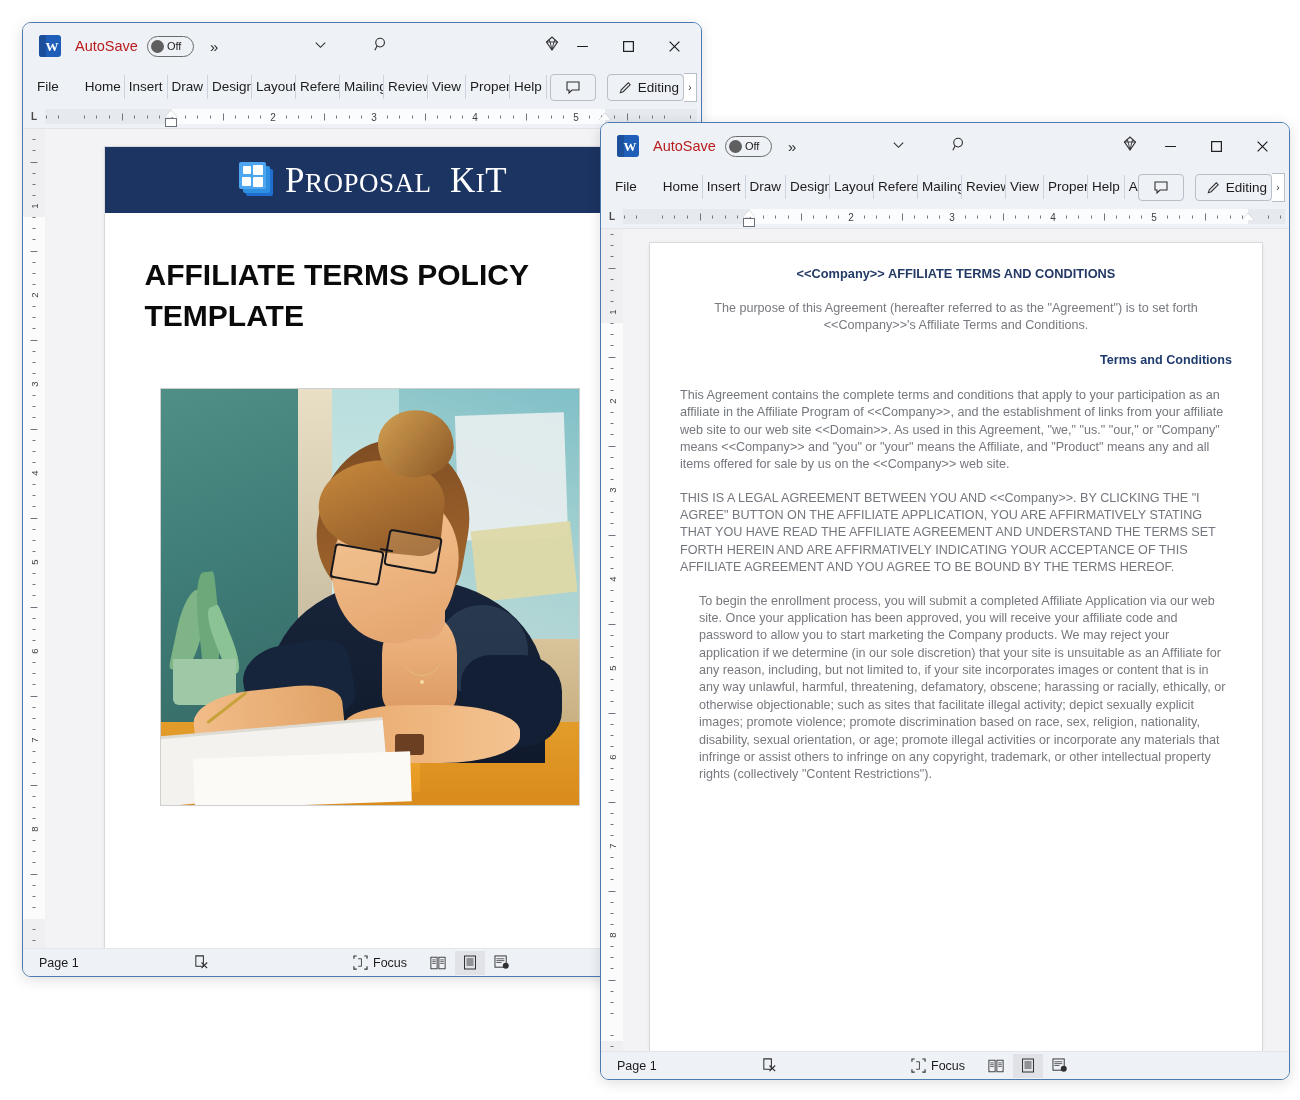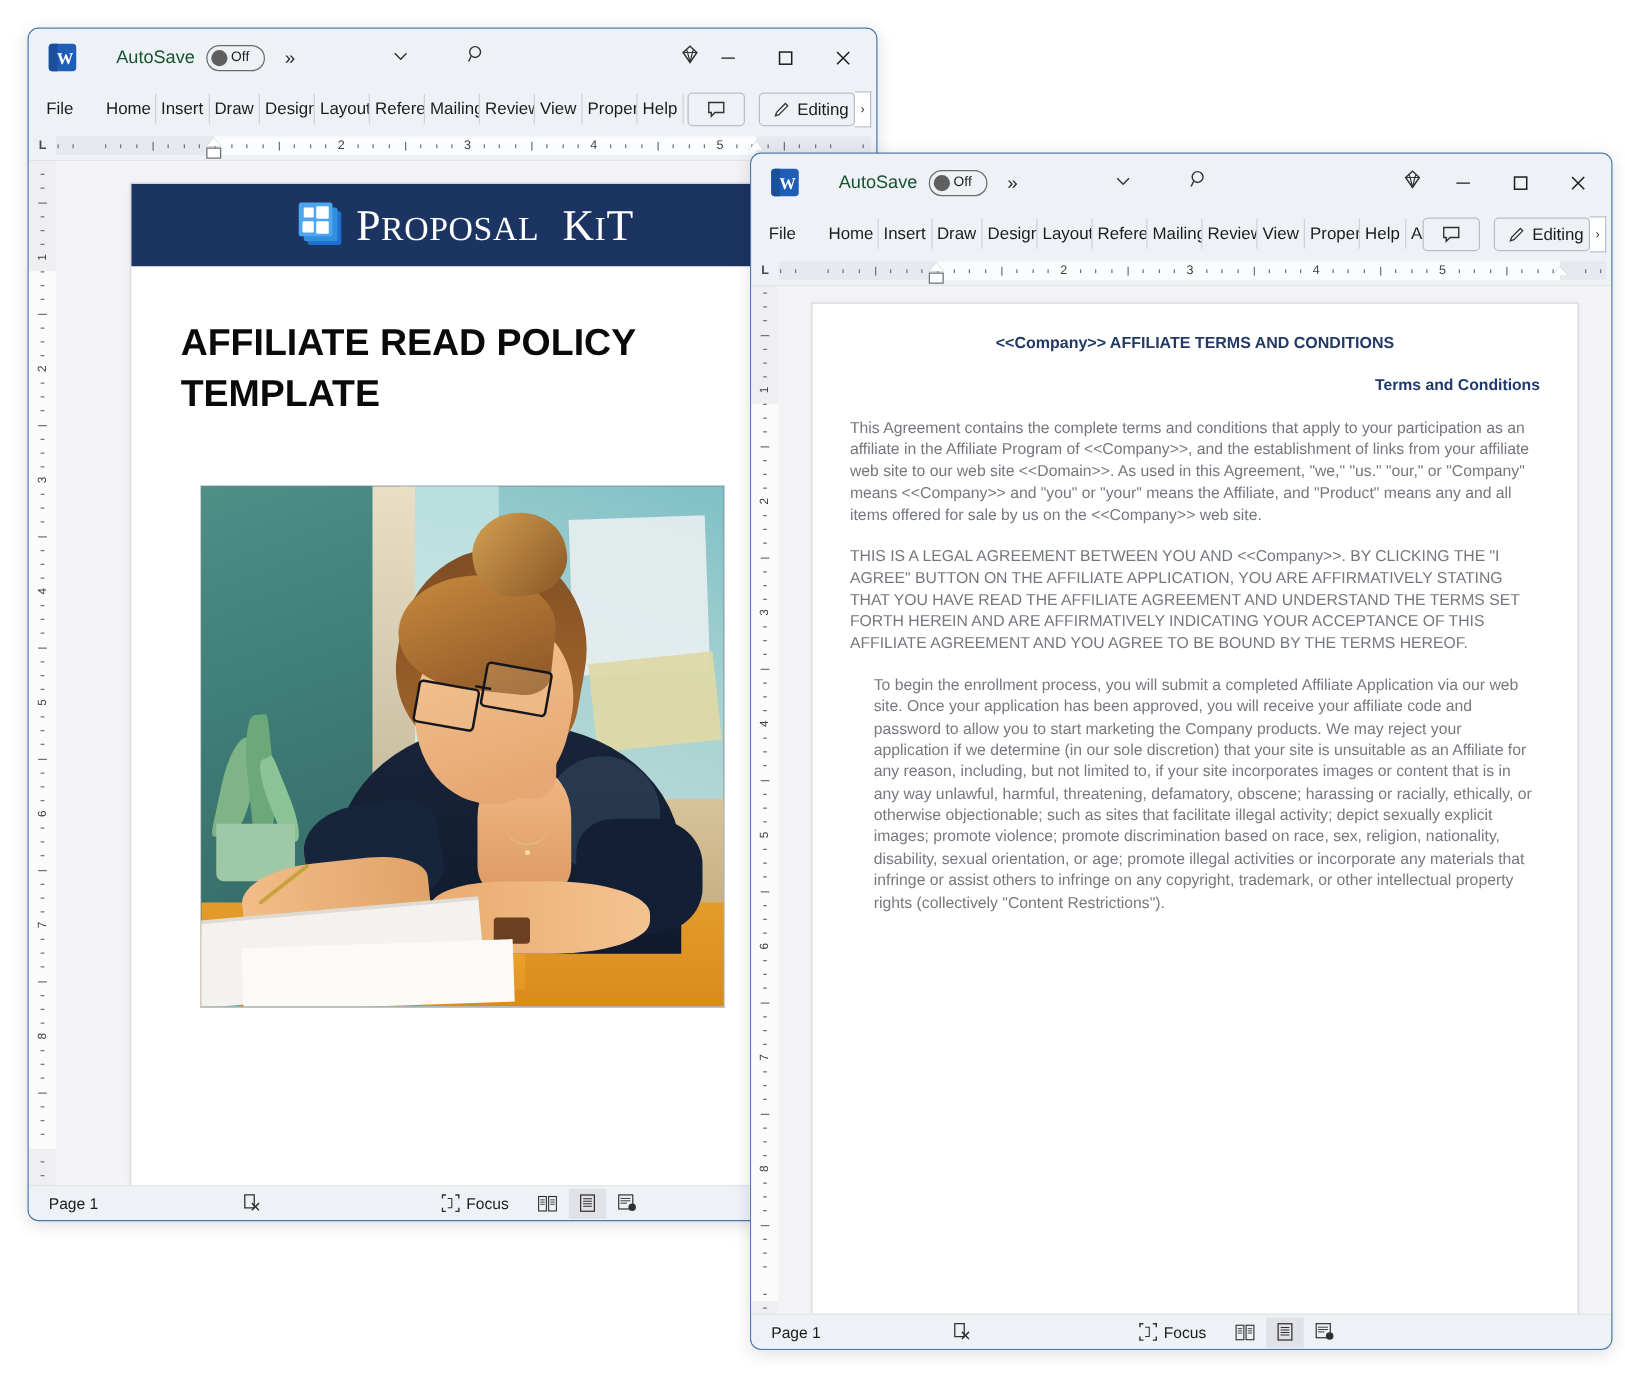--- a/index.html
+++ b/index.html
@@ -45,21 +45,21 @@
   .wordlogo::before {
     content: "";
     position: absolute; left: 0; top: 0; bottom: 0; width: 7px;
     background: #1b4f9c; border-radius: 3px 0 0 3px;
   }
   .wordlogo span {
     color: #fff; font-size: 13px; font-weight: bold;
     font-family: "Liberation Serif", serif;
     position: relative; left: 2px; line-height: 1;
   }
-  .autosave-label { margin-left: 32px; font-size: 14.5px; color: #14532d; }
+  .autosave-label { margin-left: 14px; font-size: 14.5px; color: #b91c1c; }
   .toggle {
     margin-left: 9px;
     width: 47px; height: 21px;
     border: 1.4px solid #6b6b6b;
     border-radius: 11px;
     background: #eef1f6;
     display: flex; align-items: center;
     position: relative;
   }
   .toggle .knob {
@@ -608,21 +608,21 @@
                 <div class="sq b"></div>
                 <div class="sq c"></div>
                 <div class="sq d"></div>
             </div>
             <div class="pk-text">
               <span>P</span><span class="sc">ROPOSAL</span>
               &nbsp;<span>K</span><span class="sc">I</span><span>T</span>
             </div>
           </div>
 
-          <div class="doc1-title">AFFILIATE READ POLICY TEMPLATE</div>
+          <div class="doc1-title">AFFILIATE TERMS POLICY TEMPLATE</div>
 
           <div class="doc1-img">
             <div class="ill">
               <div class="bg-left"></div>
               <div class="bg-right"></div>
               <div class="window2"></div>
               <div class="win-frame"></div>
               <div class="paper-a"></div>
               <div class="paper-b"></div>
               <div class="box"></div>
@@ -918,20 +918,21 @@
           <div class="vnum" style="top: 350px;">4</div>
           <div class="vnum" style="top: 439px;">5</div>
           <div class="vnum" style="top: 528px;">6</div>
           <div class="vnum" style="top: 617px;">7</div>
           <div class="vnum" style="top: 706px;">8</div>
         </div>
       <div class="canvas">
         <div class="page" style="width:612px; margin-top:14px;">
           <div class="doc2">
             <div class="d2-title">&lt;&lt;Company&gt;&gt; AFFILIATE TERMS AND CONDITIONS</div>
+            <div class="d2-intro">The purpose of this Agreement (hereafter referred to as the "Agreement") is to set forth &lt;&lt;Company&gt;&gt;'s Affiliate Terms and Conditions.</div>
             <div class="d2-sub">Terms and Conditions</div>
             <div class="d2-p">This Agreement contains the complete terms and conditions that apply to your participation as an affiliate in the Affiliate Program of &lt;&lt;Company&gt;&gt;, and the establishment of links from your affiliate web site to our web site &lt;&lt;Domain&gt;&gt;. As used in this Agreement, "we," "us." "our," or "Company" means &lt;&lt;Company&gt;&gt; and "you" or "your" means the Affiliate, and "Product" means any and all items offered for sale by us on the &lt;&lt;Company&gt;&gt; web site.</div>
             <div class="d2-p">THIS IS A LEGAL AGREEMENT BETWEEN YOU AND &lt;&lt;Company&gt;&gt;. BY CLICKING THE "I AGREE" BUTTON ON THE AFFILIATE APPLICATION, YOU ARE AFFIRMATIVELY STATING THAT YOU HAVE READ THE AFFILIATE AGREEMENT AND UNDERSTAND THE TERMS SET FORTH HEREIN AND ARE AFFIRMATIVELY INDICATING YOUR ACCEPTANCE OF THIS AFFILIATE AGREEMENT AND YOU AGREE TO BE BOUND BY THE TERMS HEREOF.</div>
             <div class="d2-p d2-indent">To begin the enrollment process, you will submit a completed Affiliate Application via our web site. Once your application has been approved, you will receive your affiliate code and password to allow you to start marketing the Company products. We may reject your application if we determine (in our sole discretion) that your site is unsuitable as an Affiliate for any reason, including, but not limited to, if your site incorporates images or content that is in any way unlawful, harmful, threatening, defamatory, obscene; harassing or racially, ethically, or otherwise objectionable; such as sites that facilitate illegal activity; depict sexually explicit images; promote violence; promote discrimination based on race, sex, religion, nationality, disability, sexual orientation, or age; promote illegal activities or incorporate any materials that infringe or assist others to infringe on any copyright, trademark, or other intellectual property rights (collectively "Content Restrictions").</div>
           </div>
         </div>
       </div>
     </div>
 
     <div class="statusbar">

